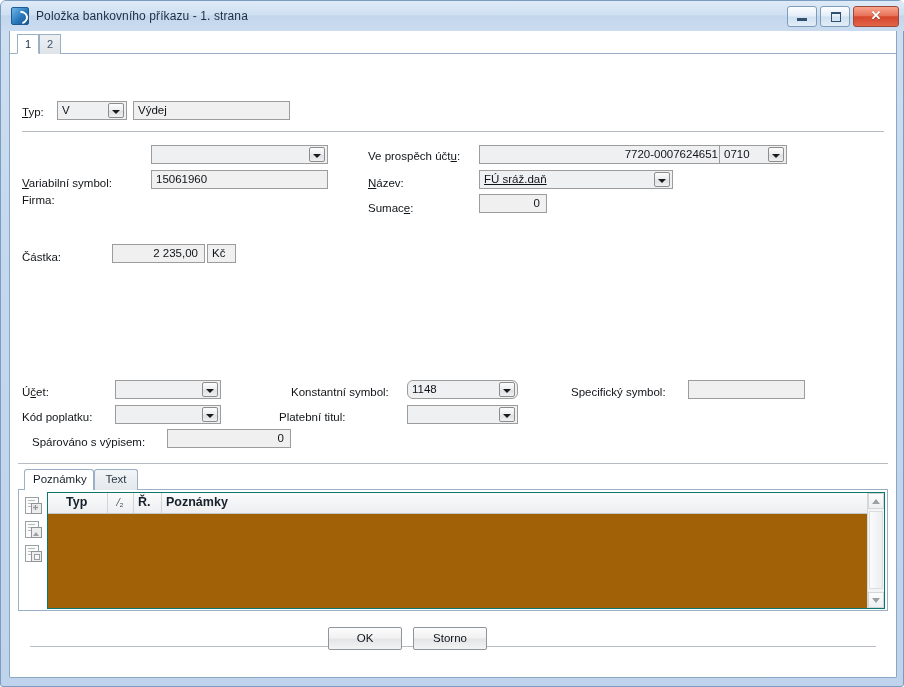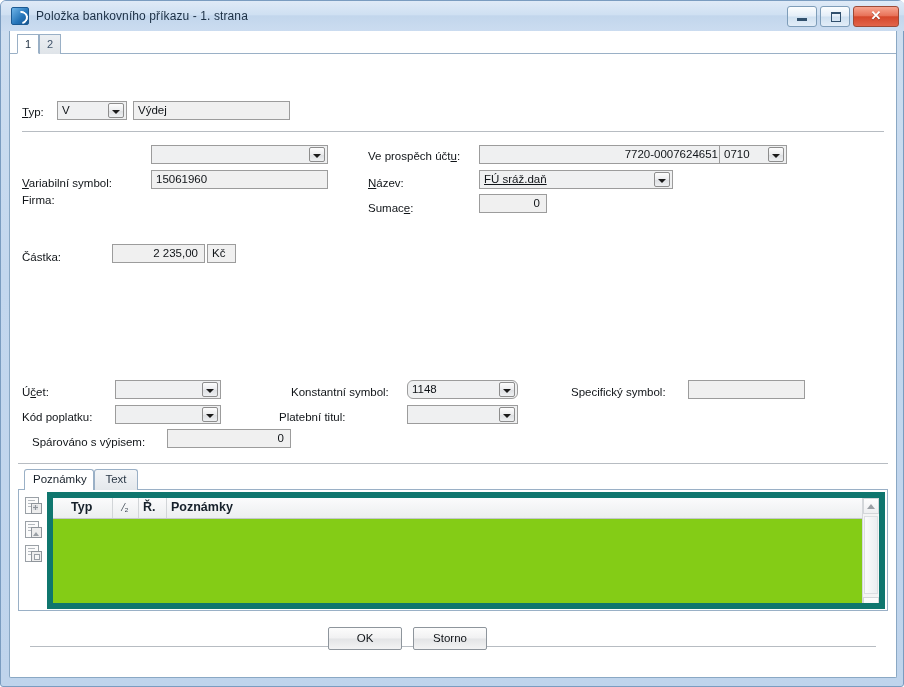--- a/index.html
+++ b/index.html
@@ -294,22 +294,22 @@
     width: 4px; height: 4px;
     border: 1px solid #9aa0a6;
     background: #f6f6f6;
   }
 
   .grid-area {
     position: absolute;
     left: 28px; top: 2px;
     width: 838px; height: 117px;
     box-sizing: border-box;
-    border: 6px solid #0f766e;
-    background: #84cc16;
+    border: 1px solid #0f766e;
+    background: #a16207;
     overflow: hidden;
   }
   .grid-head {
     position: absolute;
     left: 0; top: 0;
     width: 820px; height: 21px;
     box-sizing: border-box;
     background: linear-gradient(to bottom, #fbfbfc 0%, #eceef0 100%);
     border-bottom: 1px solid #c3c7cb;
   }

